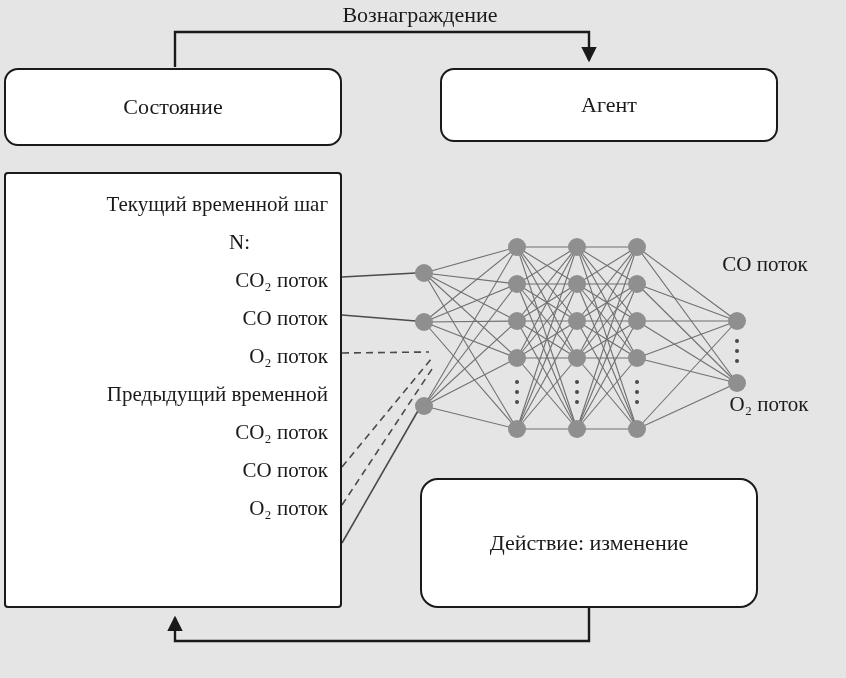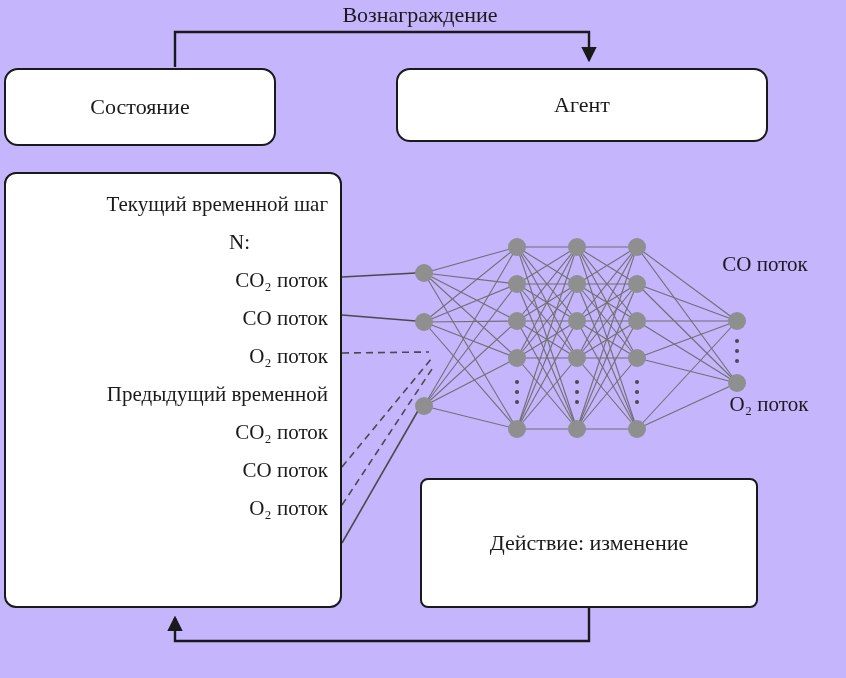--- a/index.html
+++ b/index.html
@@ -5,60 +5,60 @@
   html, body { margin: 0; padding: 0; }
   body {
     background: #ffffff;
     color: #1a1a1a;
     font-family: "Liberation Serif", "DejaVu Serif", serif;
   }
   .canvas {
     position: relative;
     width: 846px;
     height: 678px;
-    background: #c4b5fd;
+    background: #e5e5e5;
     overflow: hidden;
   }
   .layer {
     position: absolute;
     left: 0; top: 0;
     width: 846px; height: 678px;
   }
   .box {
     position: absolute;
     border: 2.5px solid #1a1a1a;
     border-radius: 14px;
     background: #ffffff;
     box-sizing: border-box;
     display: flex;
     align-items: center;
     justify-content: center;
   }
   .box-title { font-size: 22px; }
-  .state-box  { left: 4px;   top: 68px; width: 272px; height: 78px; }
-  .agent-box  { left: 396px; top: 68px; width: 372px; height: 74px; }
+  .state-box  { left: 4px;   top: 68px; width: 338px; height: 78px; }
+  .agent-box  { left: 440px; top: 68px; width: 338px; height: 74px; }
   .details-box {
     left: 4px; top: 172px;
     width: 338px; height: 436px;
-    border-radius: 12px;
+    border-radius: 4px;
     display: block;
     padding: 11px 12px 0 10px;
   }
   .details-box .line {
     display: block;
     text-align: right;
     font-size: 21px;
     line-height: 38px;
     white-space: nowrap;
   }
   .details-box .line.indent-n { padding-right: 78px; }
   .action-box {
     left: 420px; top: 478px;
     width: 338px; height: 130px;
-    border-radius: 8px;
+    border-radius: 18px;
     flex-direction: column;
   }
   .action-box .line { font-size: 22px; line-height: 34px; }
   .float-label {
     position: absolute;
     font-size: 21px;
     text-align: center;
     white-space: nowrap;
   }
   .reward-label { left: 270px; top: 2px;   width: 300px; font-size: 22px; }

